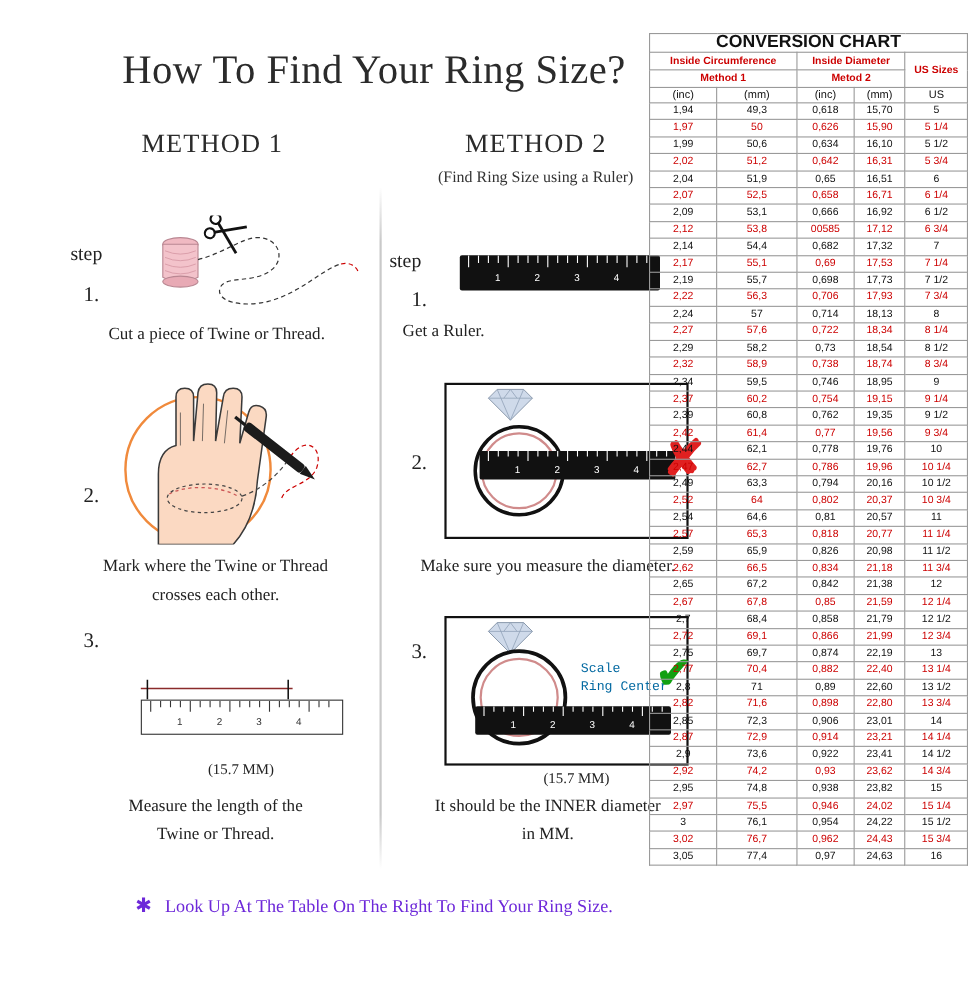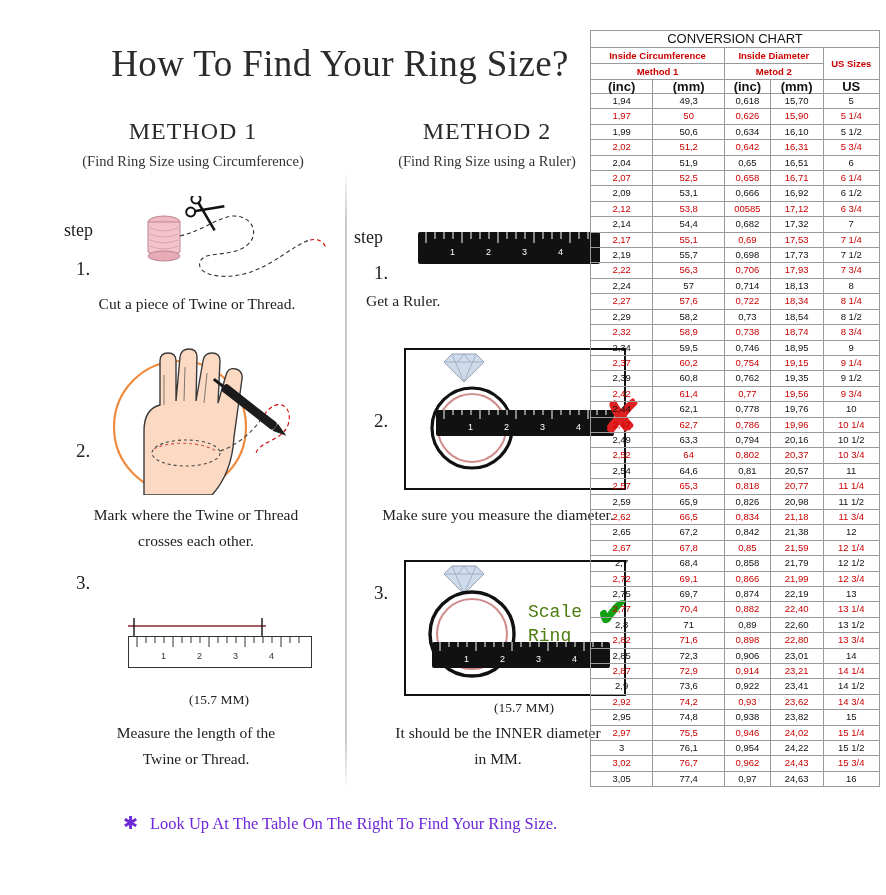--- a/index.html
+++ b/index.html
@@ -92,21 +92,21 @@
   .wruler .num{position:absolute;color:#333;font-size:9px;font-family:"Liberation Sans",sans-serif;}
 
   .framebox{
     position:absolute;border:2px solid #111;background:#fff;
   }
 
   .redx{position:absolute;color:#e02020;font-size:46px;font-weight:bold;font-family:"Liberation Sans",sans-serif;line-height:1;}
   .greencheck{position:absolute;color:#11a011;font-size:40px;font-weight:bold;font-family:"Liberation Sans",sans-serif;line-height:1;}
 
   .scalelabel{
-    position:absolute;font-family:"Liberation Mono", monospace;font-size:18px;color:#4d7c0f;line-height:1.35;
+    position:absolute;font-family:"Liberation Mono", monospace;font-size:12px;color:#0369a1;line-height:1.35;
   }
 
   .mmlabel{position:absolute;font-size:13.5px;color:#222;text-align:center;}
 
   
   .tablewrap{
     position:absolute;left:590px;top:30px;width:290px;
   }
   table.conv{
     border-collapse:collapse;
@@ -116,48 +116,47 @@
   }
   table.conv th, table.conv td{
     border:1px solid #9a9a9a;
     text-align:center;
     padding:0;
     height:14.4px;
     line-height:14.4px;
     white-space:nowrap;
   }
   table.conv th.title-cell{
-    font-size:13px;font-weight:normal;color:#111;height:16px;line-height:16px;
+    font-size:16px;font-weight:bold;color:#111;height:16px;line-height:16px;
   }
   table.conv th.grp{
     color:#cc0000;font-weight:bold;font-size:9.5px;height:15px;line-height:15px;
   }
   table.conv th.grp2{
     color:#cc0000;font-weight:bold;font-size:9.5px;height:15px;line-height:15px;
   }
   table.conv th.unit{
-    font-size:13px;color:#111;font-weight:bold;height:13px;line-height:13px;
+    font-size:10px;color:#111;font-weight:normal;height:13px;line-height:13px;
   }
   tr.red td{color:#cc0000;}
   tr.black td{color:#111;}
 </style>
 </head>
 <body>
 
 <div class="page">
 
   <div class="main">
 
     <div class="title">How To Find Your Ring Size?</div>
 
     <div class="vdivider"></div>
 
     <div class="col left">
       <div class="method-head">METHOD 1</div>
-      <div class="method-sub">(Find Ring Size using Circumference)</div>
     </div>
 
     <div class="step-word" style="left:18px;top:220px;">step</div>
     <div class="stepnum" style="left:30px;top:258px;">1.</div>
 
     <div class="ill" style="left:88px;top:196px;width:200px;height:90px;">
       <svg width="200" height="90" viewBox="0 0 200 90">
         <g>
           <ellipse cx="30" cy="26" rx="16" ry="6" fill="#f0b9c2" stroke="#b98792" stroke-width="1"></ellipse>
           <path d="M14 26 L14 56 Q30 64 46 56 L46 26 Z" fill="#f3c3cb" stroke="#b98792" stroke-width="1"></path>

